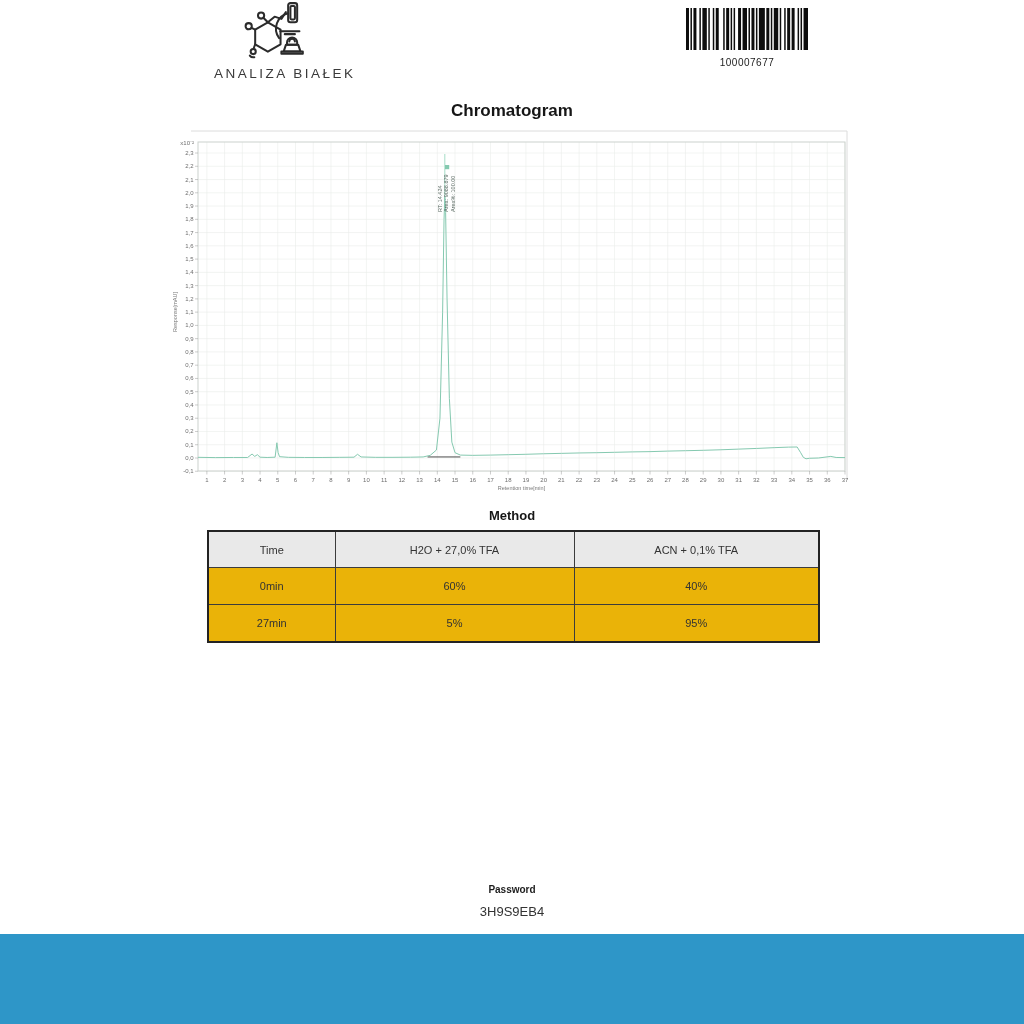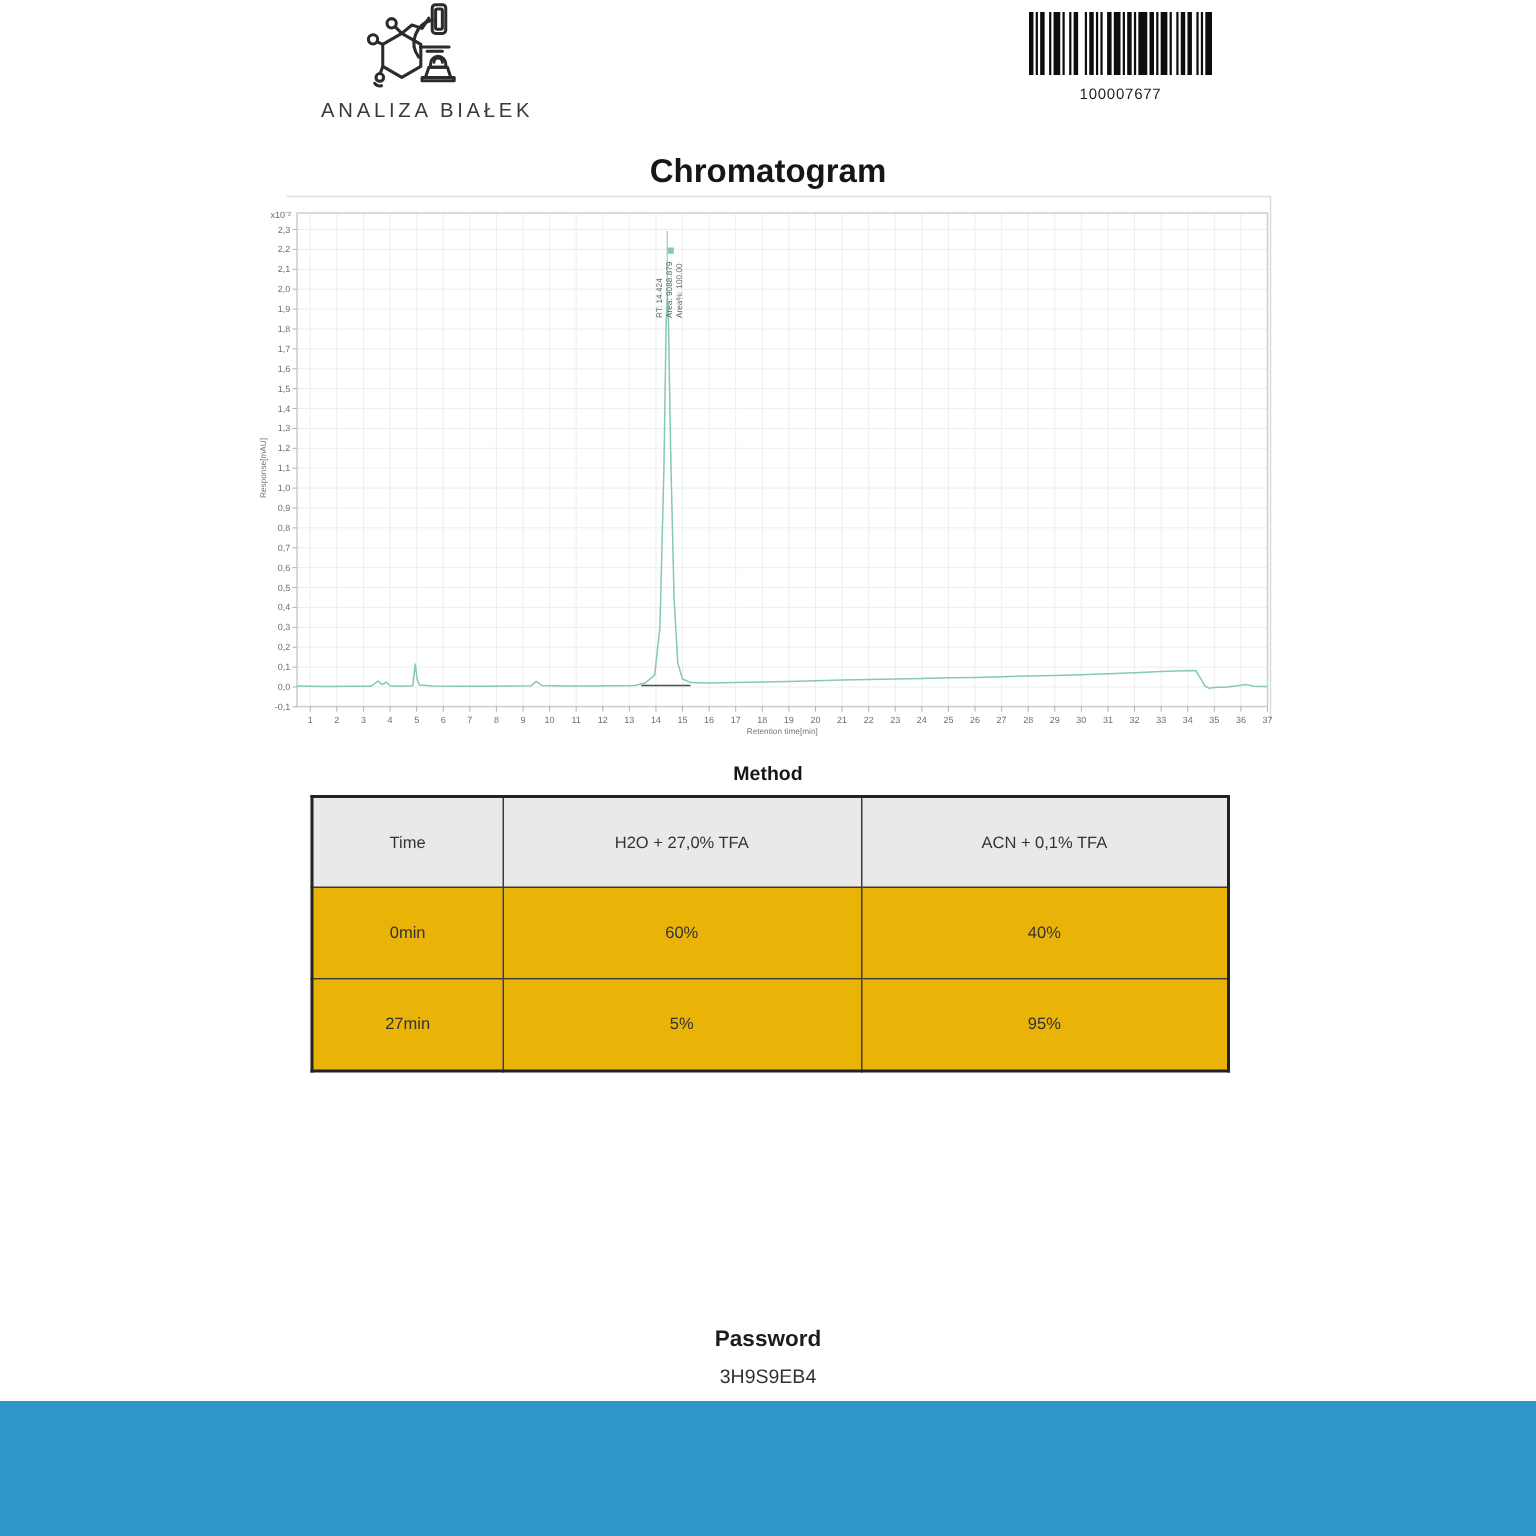--- a/index.html
+++ b/index.html
@@ -10,41 +10,41 @@
   .logo{position:absolute;left:214px;top:2px;width:128px;text-align:center;}
   .logo svg{display:block;margin:0 auto;}
   .logo-name{font-size:13.5px;letter-spacing:2.5px;color:#3a3a3a;margin-top:2px;white-space:nowrap;}
 
   
   .barcode-wrap{position:absolute;left:686px;top:8px;width:122px;text-align:center;}
   .barcode-num{font-size:10px;color:#1c1c1c;margin-top:3px;letter-spacing:.5px;}
 
   
   .section-title{position:absolute;left:0;width:100%;text-align:center;font-weight:bold;color:#161616;}
-  #chromatogram-title{top:101px;font-size:22px;}
+  #chromatogram-title{top:101px;font-size:17px;}
   #method-title{top:480px;font-size:13px;margin-top:28px;}
 
   
   .chart-wrap{position:absolute;left:170px;top:128px;}
   .tick-label{font-size:6px;fill:#6e6e6e;}
   .scale-label{font-size:6px;fill:#6e6e6e;}
   .axis-title{font-size:5.5px;fill:#787878;}
   .ann{font-size:5.5px;fill:#5c6b64;}
 
   
   .method-table{position:absolute;left:207px;top:530px;width:611px;border-collapse:collapse;
                 table-layout:fixed;font-size:11px;color:#333;}
-  .method-table th,.method-table td{border:1px solid #3c3c3c;text-align:center;padding:16px;}
+  .method-table th,.method-table td{border:1px solid #3c3c3c;text-align:center;padding:4px;}
   .method-table{border:2px solid #232323;}
   .method-table th{background:#e9e9e9;font-weight:normal;height:27px;}
   .method-table td{height:28px;background:#eab308;}
 
   
   .password-wrap{position:absolute;top:884px;left:0;width:100%;text-align:center;}
-  .password-label{font-size:15px;font-weight:bold;color:#1c1c1c;}
+  .password-label{font-size:10px;font-weight:bold;color:#1c1c1c;}
   .password-value{font-size:13px;color:#333;margin-top:9px;}
 
   
   .footer{position:absolute;left:0;top:934px;width:1024px;height:90px;color:#fff;}
 </style>
 </head>
 <body>
 
 <div class="page">
 

